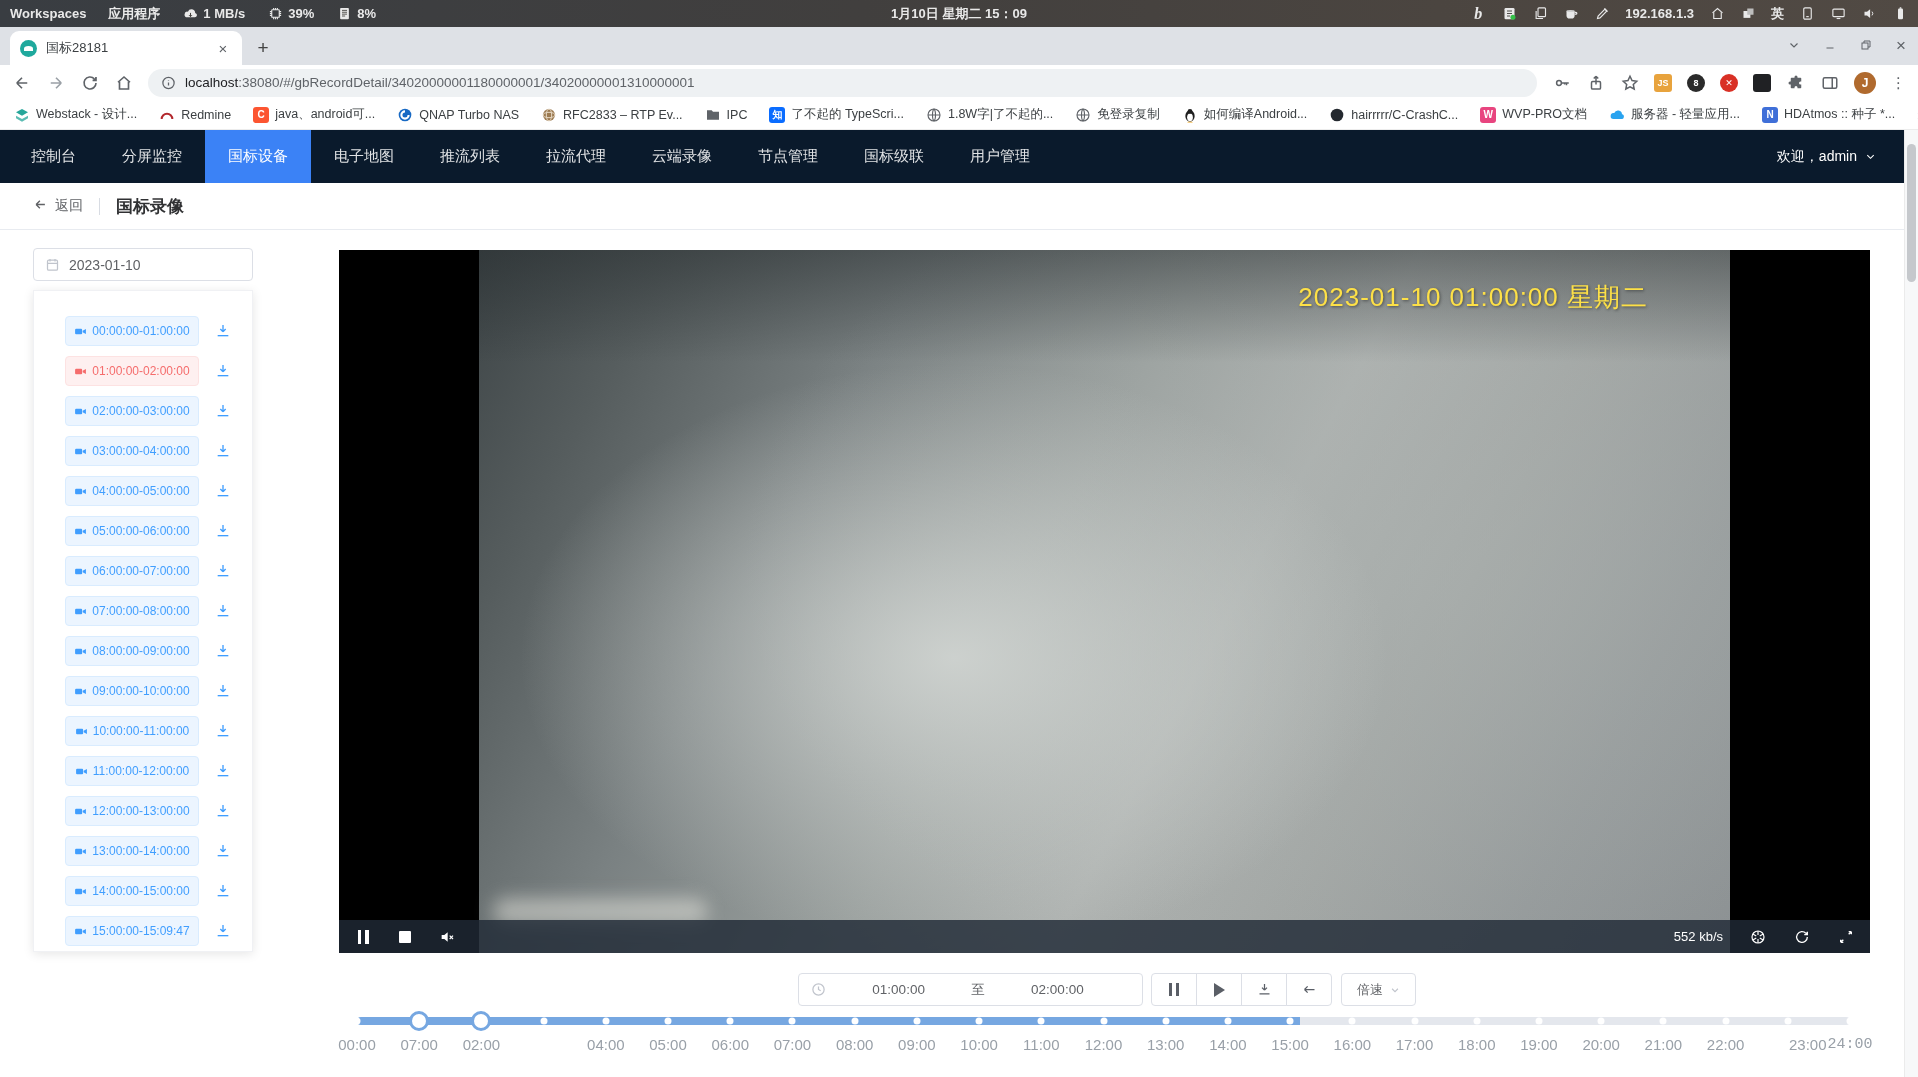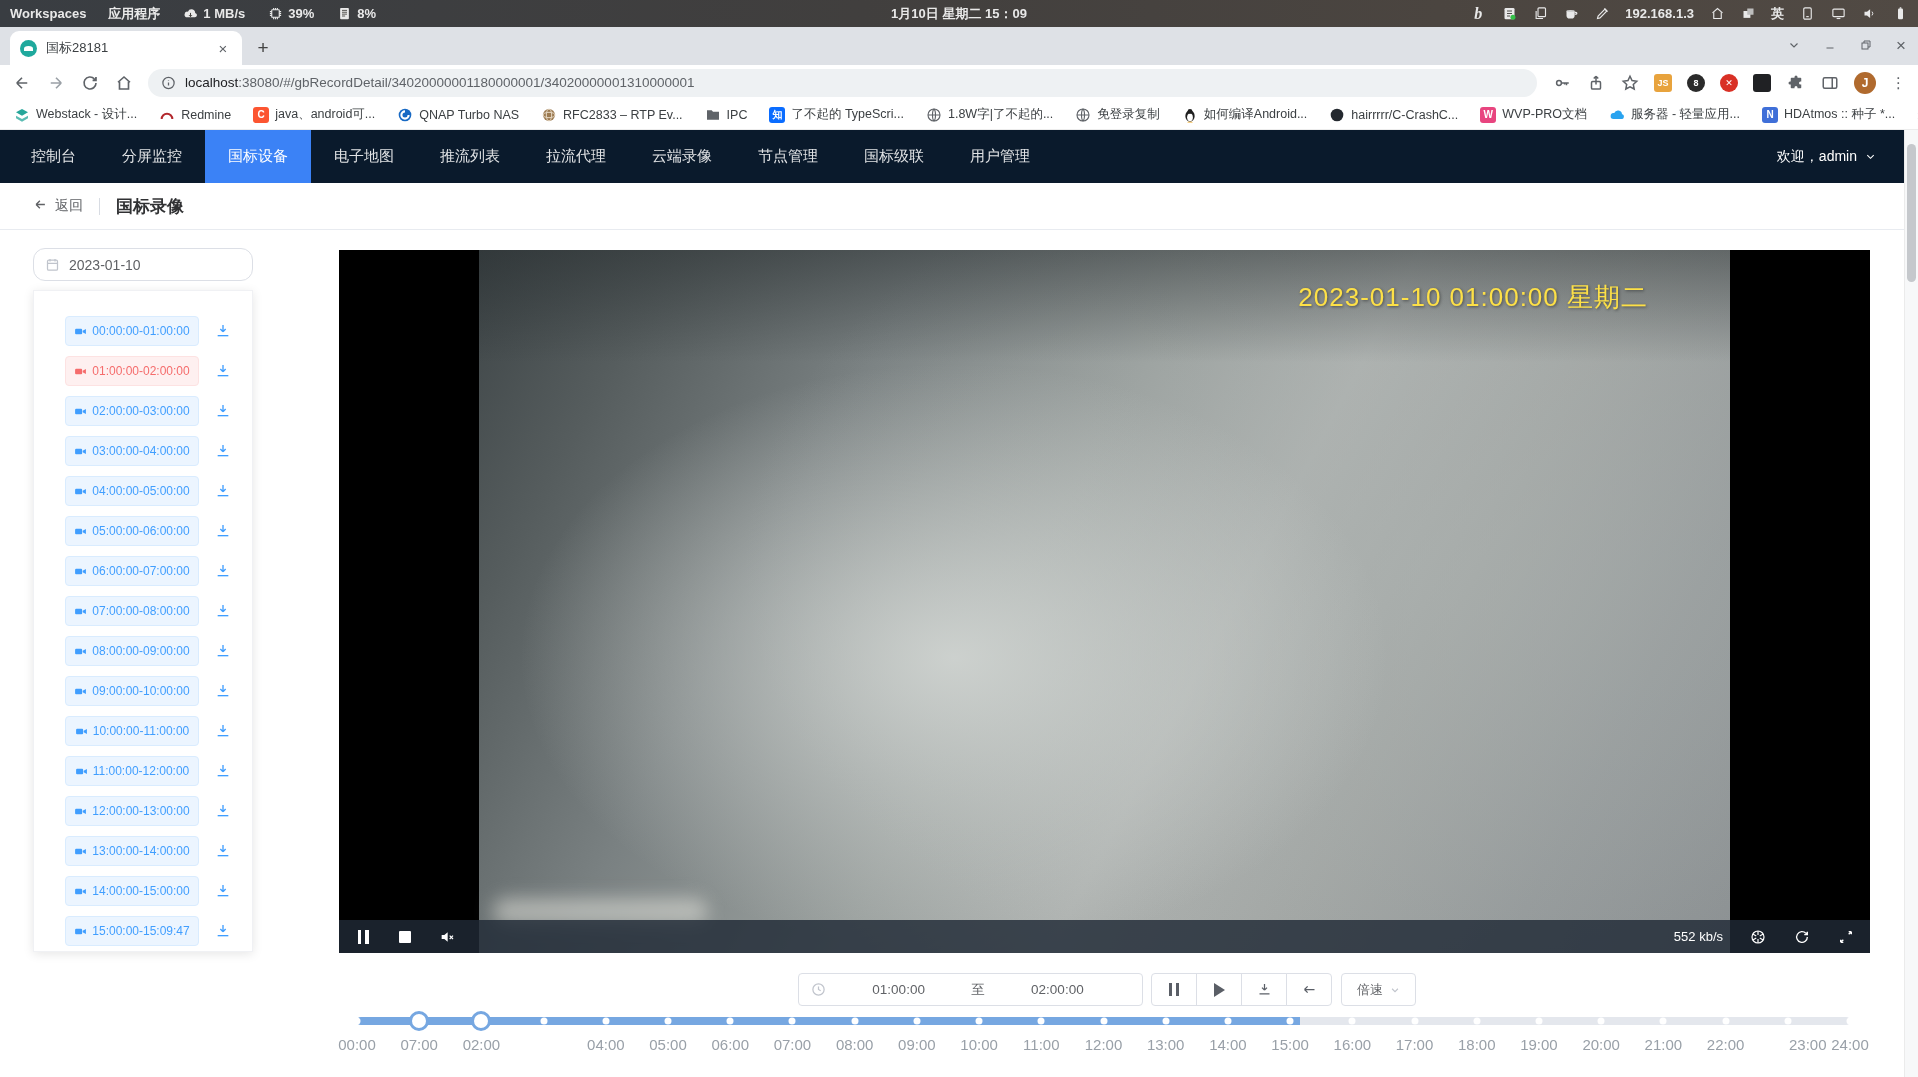--- a/index.html
+++ b/index.html
@@ -59,21 +59,21 @@
 
   .subheader{height:47px;background:#fff;border-bottom:1px solid #e8ebf0;display:flex;align-items:center;padding-left:33px}
   .back-btn{display:flex;align-items:center;gap:7px;color:#606266;font-size:14px}
   .back-arrow svg{width:15px;height:15px}
   .sub-divider{width:1px;height:17px;background:#d8dce3;margin:0 16px}
   .page-title{font-size:17px;font-weight:bold;color:#303133}
 
   .main{position:relative;width:1904px;height:847px;background:#fff}
 
   
-  .date-input{position:absolute;left:33px;top:18px;width:220px;height:33px;border:1px solid #dcdfe6;border-radius:12px;background:#fff;display:flex;align-items:center;gap:9px;padding:0 11px;font-size:14px;color:#606266}
+  .date-input{position:absolute;left:33px;top:18px;width:220px;height:33px;border:1px solid #dcdfe6;border-radius:4px;background:#fff;display:flex;align-items:center;gap:9px;padding:0 11px;font-size:14px;color:#606266}
   .date-input svg{width:15px;height:15px}
   .seg-panel{position:absolute;left:33px;top:60px;width:220px;height:662px;background:#fff;box-shadow:0 2px 10px rgba(0,0,0,.10);border:1px solid #f0f1f4;padding-top:20px}
   .seg-row{height:40px;display:flex;align-items:center;padding-left:31px;gap:15px}
   .seg-pill{width:134px;height:30px;border-radius:4px;font-size:12px;display:flex;align-items:center;justify-content:center;gap:5px}
   .seg-pill.primary{background:#ecf5ff;border:1px solid #d9ecff;color:#409eff}
   .seg-pill.danger{background:#fef0f0;border:1px solid #fde2e2;color:#f56c6c}
   .cam-ic{display:inline-flex}
   .cam-ic svg{width:13px;height:13px}
   .dl-btn{display:inline-flex;width:18px;height:18px;align-items:center;justify-content:center}
   .dl-btn svg{width:16px;height:16px}
@@ -912,21 +912,21 @@
           <span class="tl-label" style="left: 58.3333%;">14:00</span>
           <span class="tl-label" style="left: 62.5%;">15:00</span>
           <span class="tl-label" style="left: 66.6667%;">16:00</span>
           <span class="tl-label" style="left: 70.8333%;">17:00</span>
           <span class="tl-label" style="left: 75%;">18:00</span>
           <span class="tl-label" style="left: 79.1667%;">19:00</span>
           <span class="tl-label" style="left: 83.3333%;">20:00</span>
           <span class="tl-label" style="left: 87.5%;">21:00</span>
           <span class="tl-label" style="left: 91.6667%;">22:00</span>
           <span class="tl-label" style="left: 95.8333%; margin-left: 20px;">23:00</span>
-          <span class="tl-label" style="left: 100%;">24:00</span>
+          <span class="tl-label" style="left: 100%; font-family: Liberation Mono, monospace;">24:00</span>
         </div>
 
     </div>
   </div>
 
   <div class="scrollbar">
     <div class="scroll-thumb"></div>
   </div>
 
 </div>

